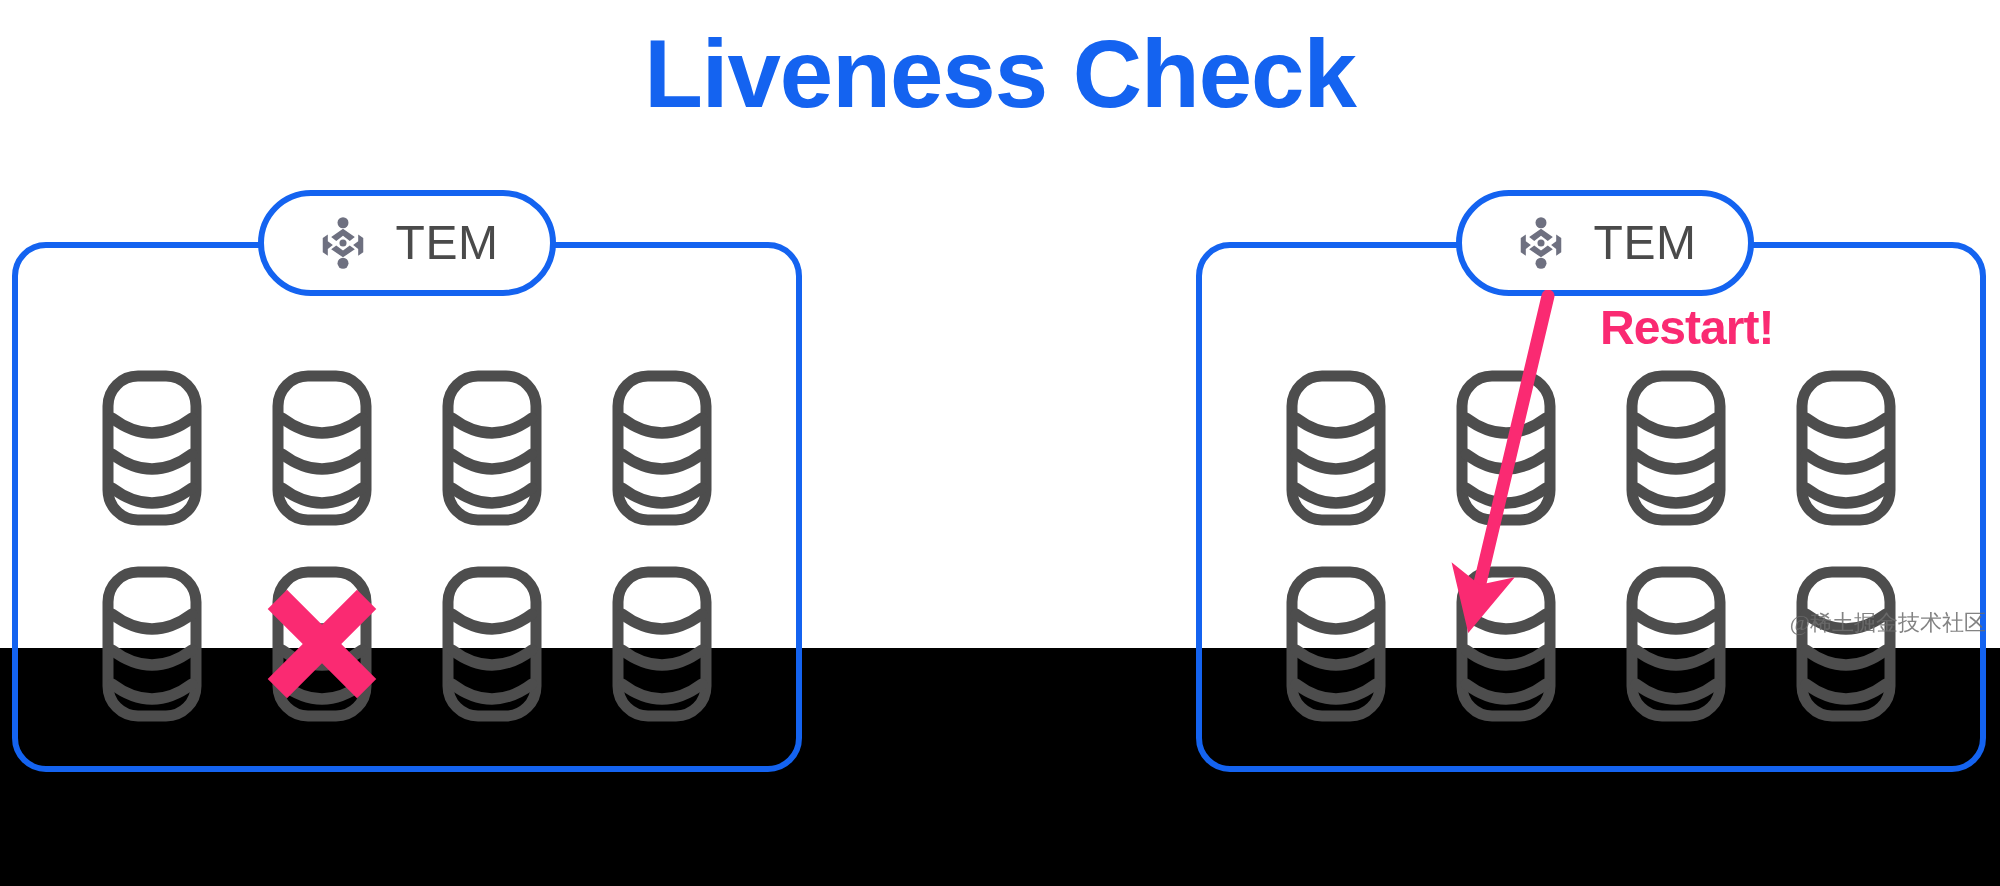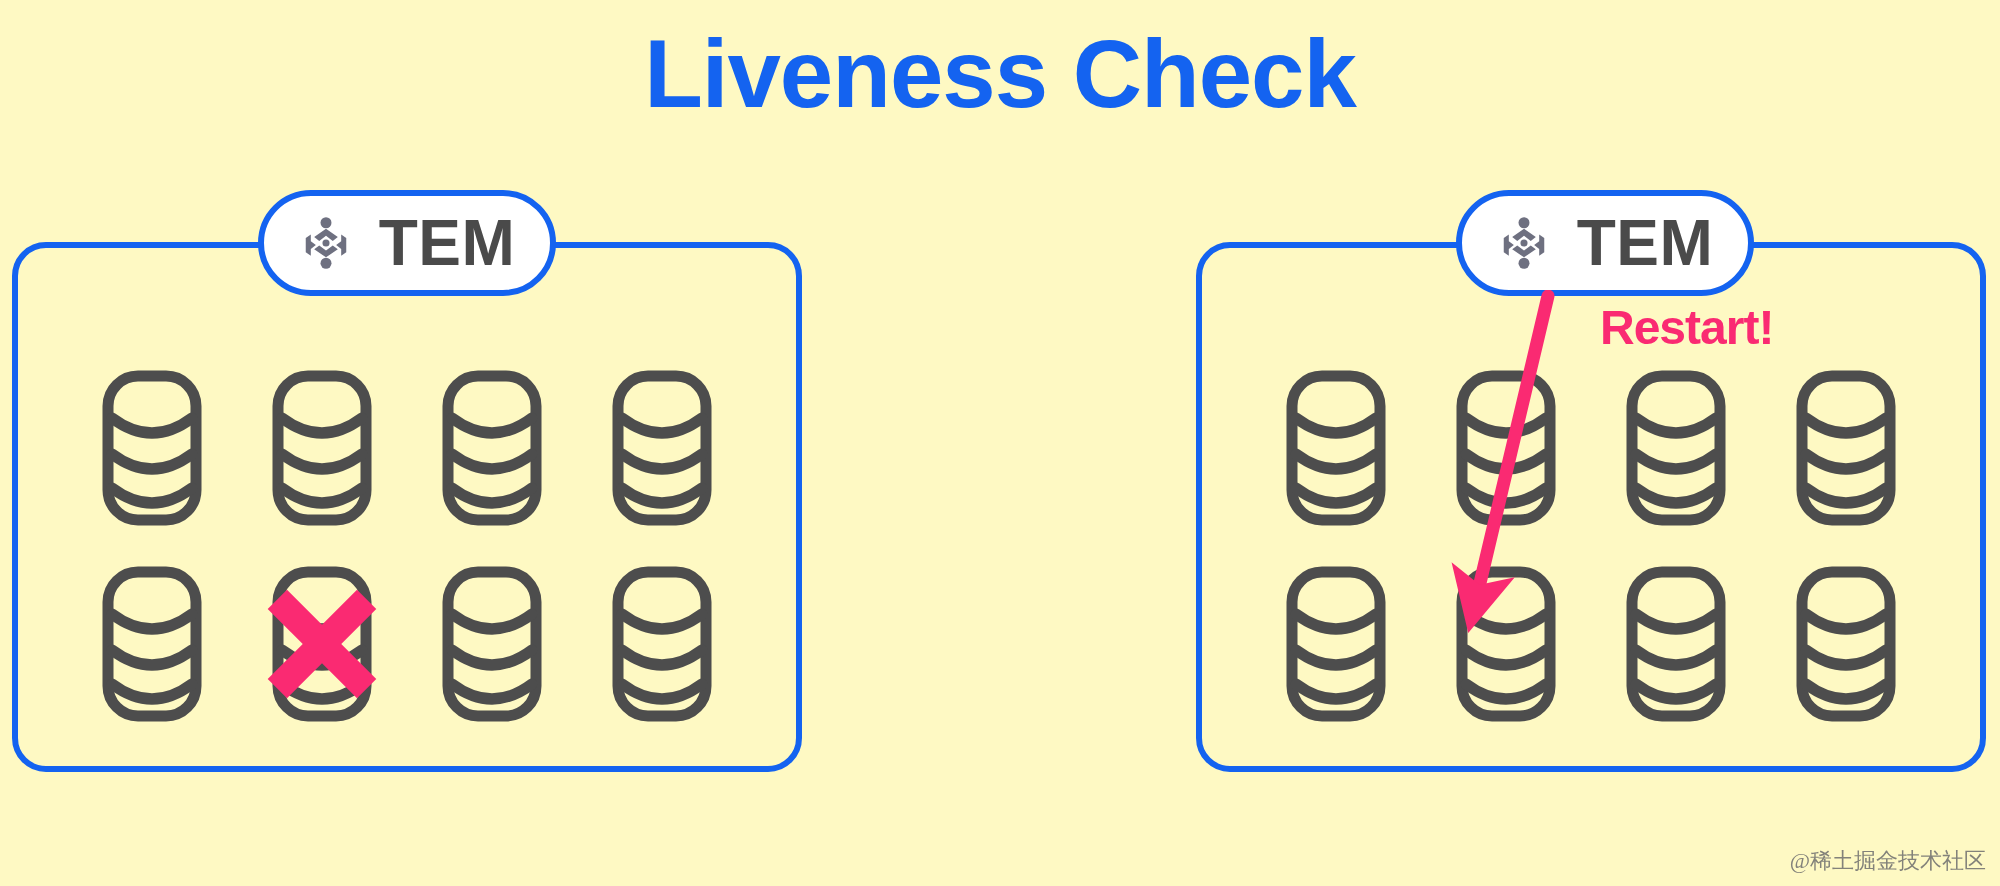--- a/index.html
+++ b/index.html
@@ -11,22 +11,22 @@
     width: 2000px;
     height: 886px;
     overflow: hidden;
     font-family: "Liberation Sans", sans-serif;
     position: relative;
   }
 
   #stage {
     position: relative;
     width: 2000px;
-    height: 886px;
-    background: #fef9c3;
+    height: 648px;
+    background: #ffffff;
   }
 
   
   .title {
     position: absolute;
     top: 24px;
     left: 0;
     width: 2000px;
     text-align: center;
     font-size: 96px;
@@ -99,22 +99,22 @@
     justify-content: center;
     gap: 18px;
     z-index: 5;
   }
   #badge-left  { left: 258px; }
   #badge-right { left: 1456px; }
 
   .tem-logo { display: block; flex: none; }
 
   .tem-label {
-    font-size: 64px;
-    font-weight: 700;
+    font-size: 48px;
+    font-weight: 400;
     color: #4A4A4A;
     font-family: "Liberation Sans", sans-serif;
     letter-spacing: 0.5px;
     line-height: 1;
     margin-left: 8px;
   }
 
   
   .restart-label {
     position: absolute;

